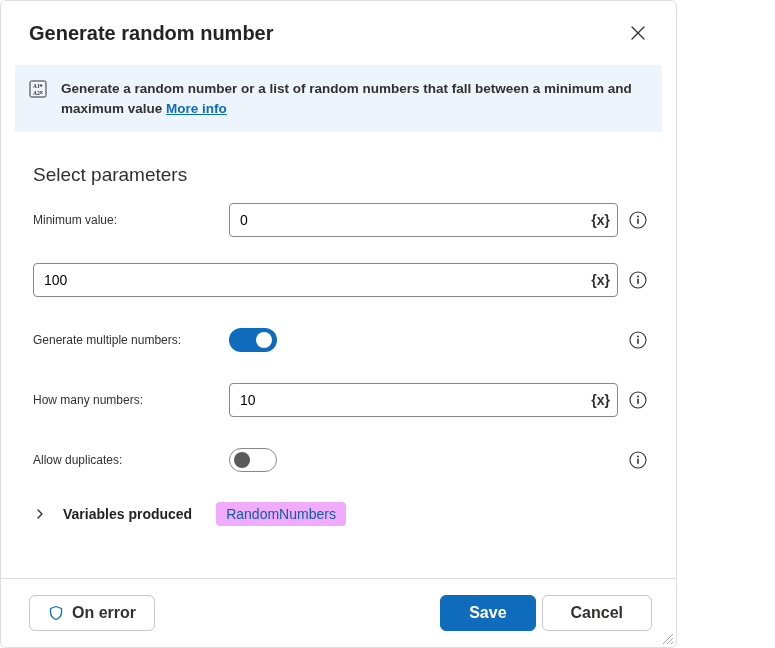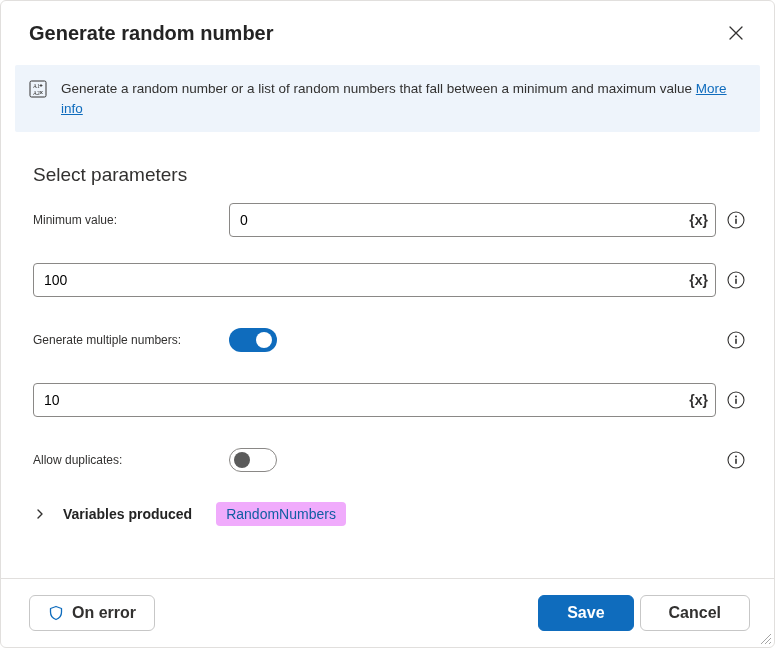--- a/index.html
+++ b/index.html
@@ -6,21 +6,21 @@
     body {
       font-family: "Segoe UI", -apple-system, sans-serif;
       font-size: 14px;
       color: #323130;
       background: #fff;
       width: 775px;
       height: 648px;
       overflow: hidden;
     }
     .dialog {
-      width: 775px;
+      width: 677px;
       height: 648px;
       border: 1px solid #e1dfdd;
       border-radius: 6px;
       display: flex;
       flex-direction: column;
       position: relative;
     }
     .header {
       display: flex;
       align-items: center;
@@ -40,20 +40,21 @@
     .info-banner {
       margin: 0 14px 8px 14px;
       background: #eef4fb;
       border-radius: 2px;
       padding: 14px 16px 14px 14px;
       display: flex;
       gap: 14px;
       font-size: 13.5px;
       line-height: 1.45;
       color: #323130;
+      font-weight: bold;
     }
     .info-banner .banner-icon {
       flex: 0 0 auto;
       width: 18px; height: 18px;
       margin-top: 1px;
     }
     .more-info {
       color: #0f6cbd;
       text-decoration: underline;
       cursor: pointer;
@@ -257,20 +258,21 @@
           <svg width="18" height="18" viewBox="0 0 18 18">
               <circle cx="9" cy="9" r="8" fill="none" stroke="#323130" stroke-width="1.1"></circle>
               <circle cx="9" cy="5.4" r="1" fill="#323130"></circle>
               <rect x="8.2" y="7.6" width="1.6" height="5.5" rx=".8" fill="#323130"></rect>
             </svg>
         </div>
       </div>
     </div>
 
     <div class="row">
+      <div class="label">How many numbers:</div>
       <div class="field">
         <div class="text-input-wrap">
           <input class="text-input" value="10" style="">
           <span class="var-icon">{x}</span>
         </div>
         <div class="info-icon">
           <svg width="18" height="18" viewBox="0 0 18 18">
               <circle cx="9" cy="9" r="8" fill="none" stroke="#323130" stroke-width="1.1"></circle>
               <circle cx="9" cy="5.4" r="1" fill="#323130"></circle>
               <rect x="8.2" y="7.6" width="1.6" height="5.5" rx=".8" fill="#323130"></rect>

